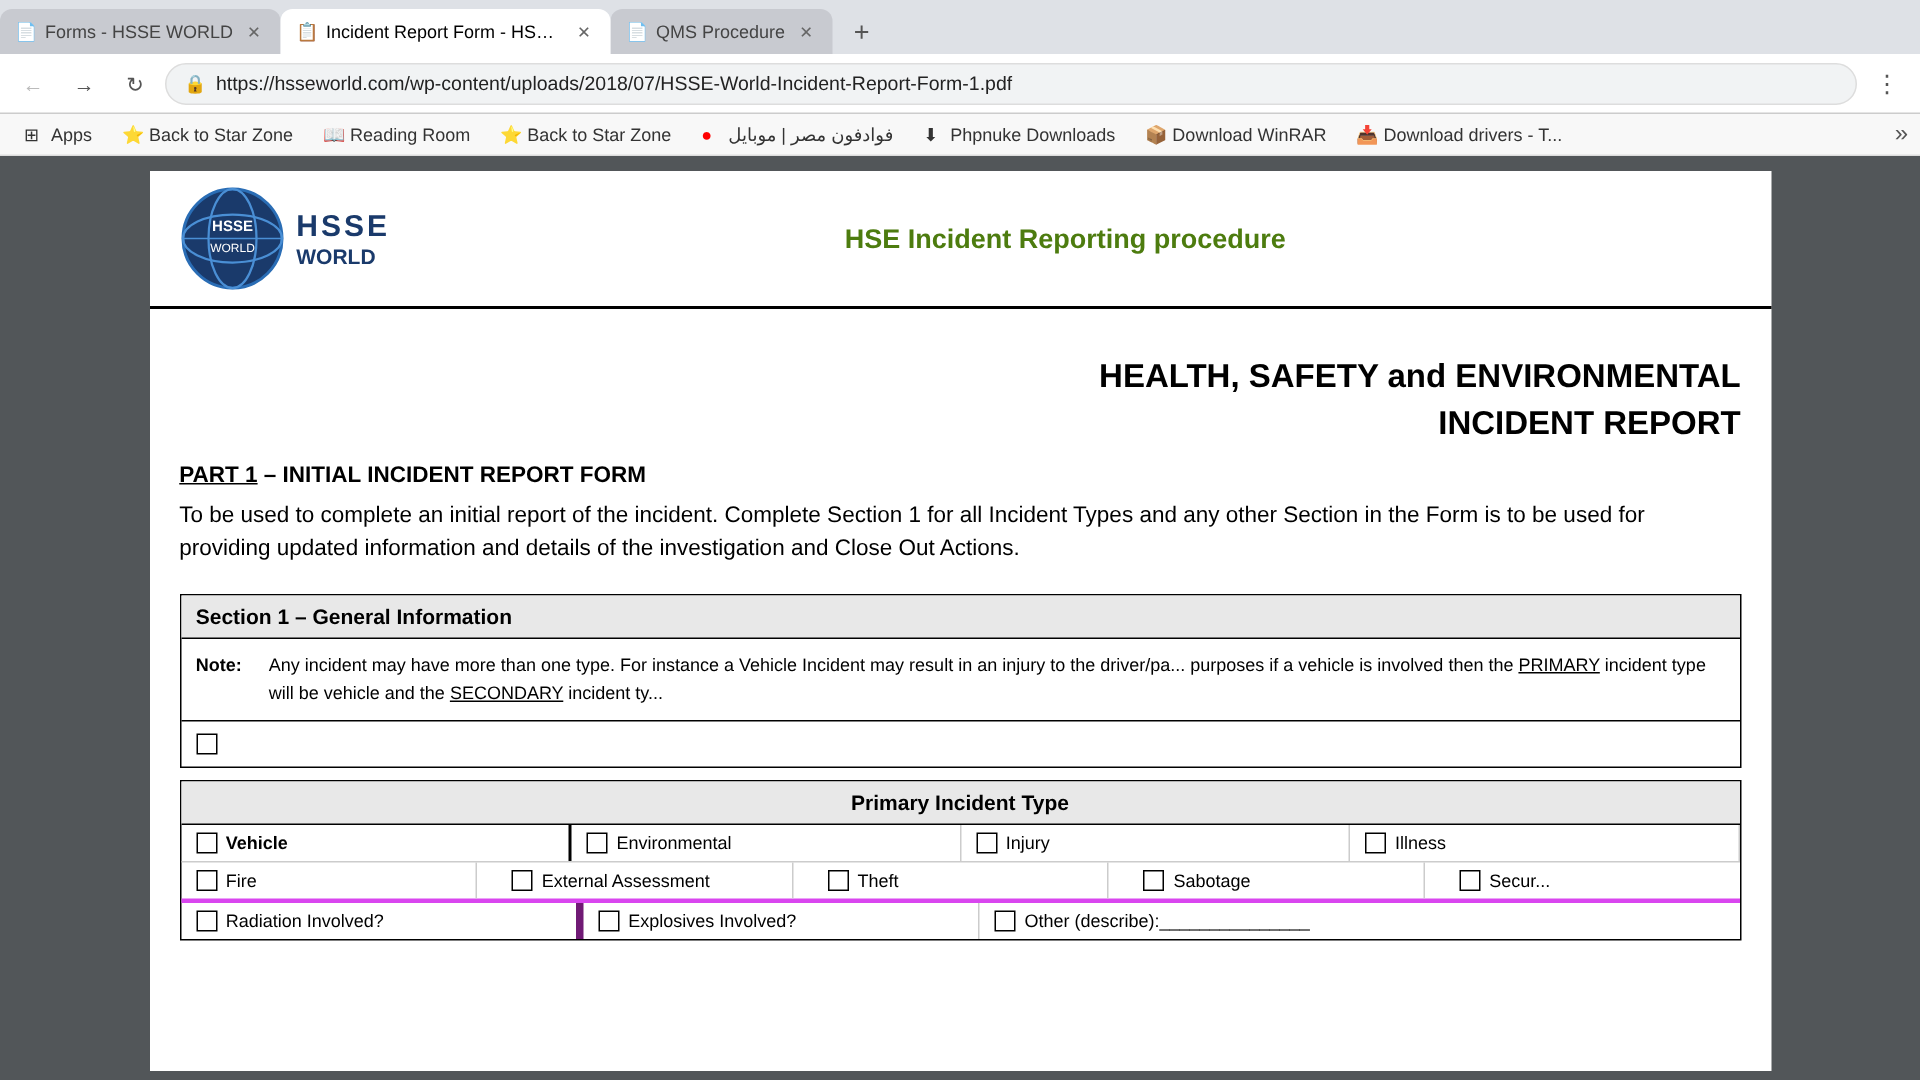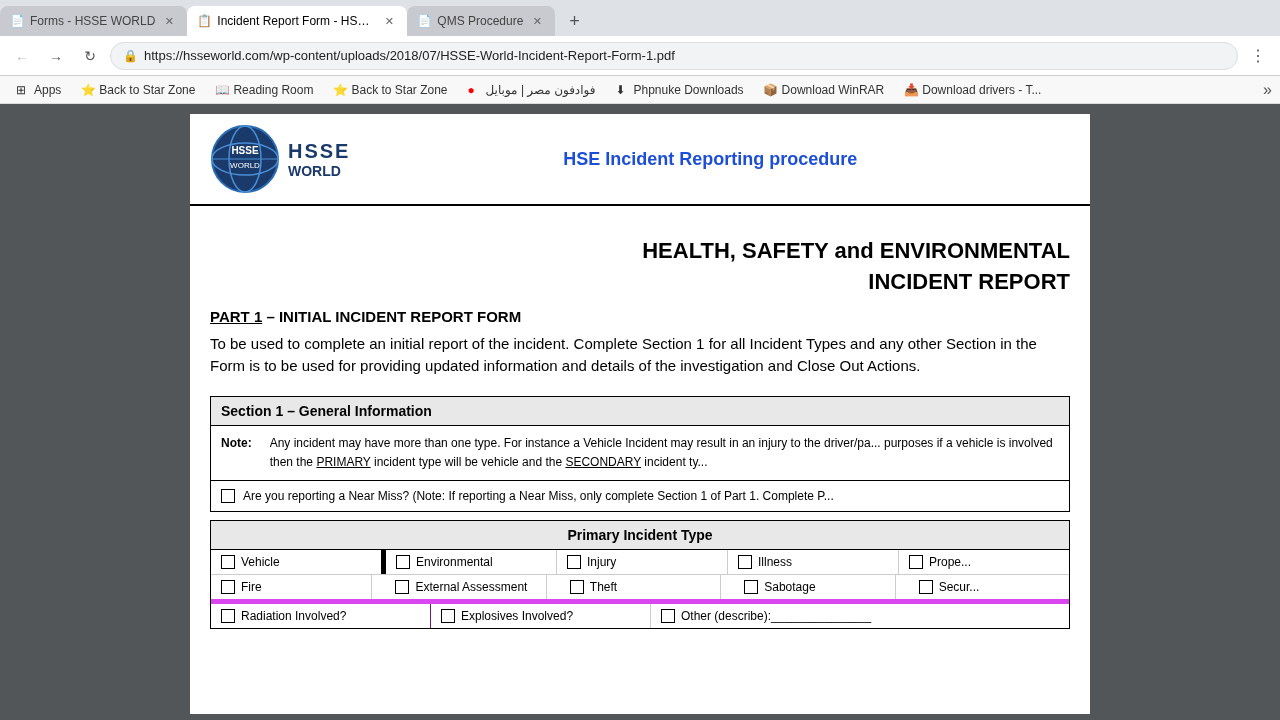--- a/index.html
+++ b/index.html
@@ -29,26 +29,26 @@
 
     
     .bookmarks-bar { display: flex; align-items: center; background: #f8f8f8; padding: 2px 8px; height: 28px; border-bottom: 1px solid #ddd; gap: 4px; overflow: hidden; }
     .bookmark-item { display: flex; align-items: center; padding: 2px 8px; border-radius: 4px; cursor: pointer; font-size: 12px; color: #333; white-space: nowrap; gap: 4px; }
     .bookmark-favicon { width: 14px; height: 14px; flex-shrink: 0; }
     .bookmarks-more { margin-left: auto; font-size: 16px; cursor: pointer; color: #555; }
 
     
     .pdf-area { flex: 1; background: #525659; overflow: hidden; display: flex; justify-content: center; }
     .pdf-container { width: 100%; overflow: hidden; }
-    .pdf-page { background: white; margin: 10px auto; width: 900px; min-height: 600px; padding: 0; position: relative; font-family: Arial, sans-serif; }
+    .pdf-page { background: white; margin: 10px auto; width: 1081px; min-height: 600px; padding: 0; position: relative; font-family: Arial, sans-serif; }
 
     
     .pdf-header { display: flex; align-items: center; border-bottom: 2px solid #000; padding: 10px 20px; margin-bottom: 10px; }
     .pdf-logo { display: flex; align-items: center; gap: 10px; }
-    .pdf-header-title { flex: 1; text-align: center; font-size: 18px; font-weight: bold; color: #1d4ed8; }
+    .pdf-header-title { flex: 1; text-align: center; font-size: 18px; font-weight: bold; color: #4d7c0f; }
 
     .pdf-main-title { text-align: right; padding: 20px 20px 10px; }
     .pdf-main-title h1 { font-size: 22px; font-weight: bold; color: #000; line-height: 1.4; }
 
     .pdf-part { padding: 0 20px 10px; }
     .pdf-part .part-text { margin-top: 8px; font-size: 12px; color: #000; line-height: 1.5; }
 
     .pdf-section { margin: 8px 20px 0; border: 1px solid #000; }
     .pdf-section-header { background: #e8e8e8; padding: 6px 10px; font-size: 14px; font-weight: bold; border-bottom: 1px solid #000; }
     .pdf-section-content { padding: 8px 10px; font-size: 12px; line-height: 1.6; }
@@ -180,75 +180,70 @@
             <div class="note-line">
               <span class="note-label">Note:</span>
               <span>
                 Any incident may have more than one type. For instance a Vehicle Incident may result in an injury to the driver/pa... purposes if a vehicle is involved then the <span style="text-decoration:underline;">PRIMARY</span> incident type will be vehicle and the <span style="text-decoration:underline;">SECONDARY</span> incident ty...
               </span>
             </div>
           </div>
 
           <div class="near-miss-row">
             <span class="checkbox"></span>
-            <span>Are you reporting a Near Miss? (Note:        If reporting a Near Miss, only complete Section 1 of Part 1. Complete P...</span>
           </div>
         </div>
 
         <div class="incident-type-section" style="margin: 8px 20px 0;">
           <div class="incident-type-header">Primary Incident Type</div>
 
           <div style="display:flex; border-bottom:1px solid #ccc;">
-            <div class="incident-cell" style="flex:1; border-right:5px solid #000000;">
+            <div class="incident-cell" style="flex:1; border-right:2px solid #000000;font-weight:bold;">
               <span class="checkbox"></span>
               <span>Vehicle</span>
             </div>
             <div class="incident-cell" style="flex:1; border-right:1px solid #ccc;">
               <span class="checkbox"></span>
               <span>Environmental</span>
             </div>
             <div class="incident-cell" style="flex:1; border-right:1px solid #ccc;">
               <span class="checkbox"></span>
               <span>Injury</span>
             </div>
             <div class="incident-cell" style="flex:1; border-right:1px solid #ccc;">
               <span class="checkbox"></span>
               <span>Illness</span>
             </div>
+          </div>
+
+          <div style="display:flex; border-bottom:3px solid #d946ef;gap:13px;">
+            <div class="incident-cell" style="flex:1; border-right:1px solid #ccc;">
+              <span class="checkbox"></span>
+              <span>Fire</span>
+            </div>
+            <div class="incident-cell" style="flex:1; border-right:1px solid #ccc;">
+              <span class="checkbox"></span>
+              <span>External Assessment</span>
+            </div>
+            <div class="incident-cell" style="flex:1; border-right:1px solid #ccc;">
+              <span class="checkbox"></span>
+              <span>Theft</span>
+            </div>
+            <div class="incident-cell" style="flex:1; border-right:1px solid #ccc;">
+              <span class="checkbox"></span>
+              <span>Sabotage</span>
+            </div>
             <div class="incident-cell" style="flex:1;">
               <span class="checkbox"></span>
-              <span>Prope...</span>
-            </div>
-          </div>
-
-          <div style="display:flex; border-bottom:5px solid #d946ef;gap:13px;">
-            <div class="incident-cell" style="flex:1; border-right:1px solid #ccc;">
-              <span class="checkbox"></span>
-              <span>Fire</span>
-            </div>
-            <div class="incident-cell" style="flex:1; border-right:1px solid #ccc;">
-              <span class="checkbox"></span>
-              <span>External Assessment</span>
-            </div>
-            <div class="incident-cell" style="flex:1; border-right:1px solid #ccc;">
-              <span class="checkbox"></span>
-              <span>Theft</span>
-            </div>
-            <div class="incident-cell" style="flex:1; border-right:1px solid #ccc;">
-              <span class="checkbox"></span>
-              <span>Sabotage</span>
-            </div>
-            <div class="incident-cell" style="flex:1;">
-              <span class="checkbox"></span>
               <span>Secur...</span>
             </div>
           </div>
 
           <div style="display:flex;">
-            <div class="incident-cell" style="flex:1; border-right:1px solid #701a75;">
+            <div class="incident-cell" style="flex:1; border-right:5px solid #701a75;">
               <span class="checkbox"></span>
               <span>Radiation Involved?</span>
             </div>
             <div class="incident-cell" style="flex:1; border-right:1px solid #ccc;">
               <span class="checkbox"></span>
               <span>Explosives Involved?</span>
             </div>
             <div class="incident-cell" style="flex:2;">
               <span class="checkbox"></span>
               <span>Other (describe):_______________</span>

